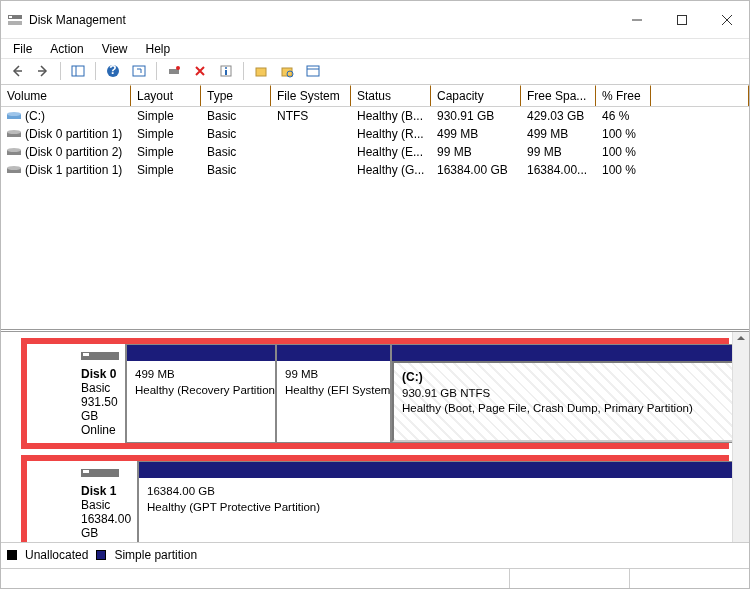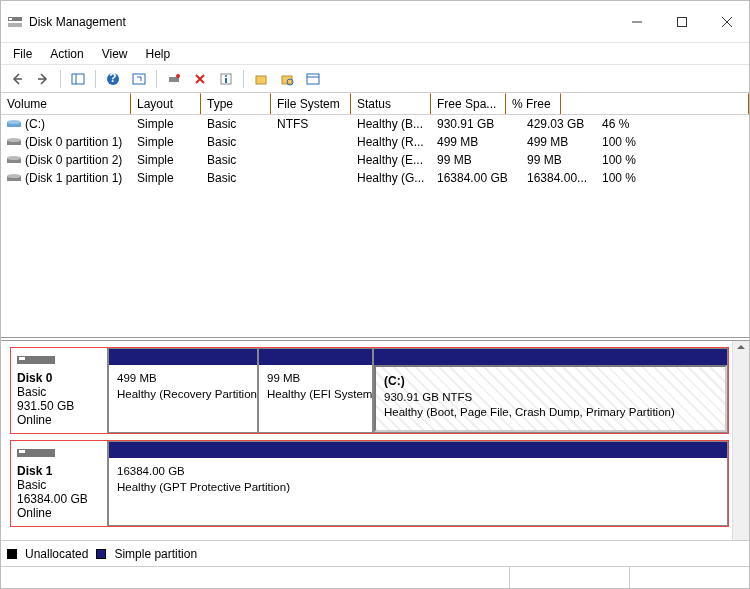--- a/index.html
+++ b/index.html
@@ -22,21 +22,21 @@
   .cell { padding: 1px 6px; white-space: nowrap; overflow: hidden; }
   .cell.first { display: flex; align-items: center; gap: 4px; }
   .cell.first .vicon { width: 14px; height: 10px; flex: 0 0 auto; }
   .filler { flex: 1; }
   .splitter { height: 4px; background: #fff; border-top: 1px solid #999; border-bottom: 1px solid #999; cursor: row-resize; }
   .diskpane { flex: 1 1 auto; overflow: hidden; display: flex; flex-direction: column; }
   .disksrows { flex: 1; overflow: hidden; position: relative; }
   .diskscroll { position: absolute; right: 0; top: 0; bottom: 0; width: 17px; background: #f0f0f0; border-left: 1px solid #ddd; }
   .diskscroll .thumb { position: absolute; top: 1px; left: 2px; right: 2px; height: 10px; }
   .diskscroll .thumb::before { content: ""; display: block; width: 0; height: 0; margin: 3px auto; border-left: 4px solid transparent; border-right: 4px solid transparent; border-bottom: 4px solid #666; }
-  .diskrow { display: flex; margin: 6px 20px 0 9px; border: 1px solid #ef4444; }
+  .diskrow { display: flex; margin: 6px 20px 0 20px; border: 6px solid #ef4444; padding-left: 48px; }
   .diskinfo { width: 100px; padding: 6px; border-right: 1px solid #888; background: #fff; }
   .diskinfo .dicon { width: 38px; height: 12px; margin-bottom: 2px; }
   .diskparts { flex: 1; display: flex; }
   .part { border: 1px solid #888; margin: 0; display: flex; flex-direction: column; background: #fff; }
   .part .partbar { height: 16px; background: #1b1c7a; }
   .part.selected { position: relative; }
   .part.selected .partbody { background-image: repeating-linear-gradient(45deg, #efefef 0, #efefef 2px, #fff 2px, #fff 8px); border: 2px inset #ccc; }
   .partbody { flex: 1; padding: 6px 8px; font-size: 11.5px; line-height: 1.35; white-space: nowrap; overflow: hidden; }
   .legend { height: 26px; border-top: 1px solid #ccc; display: flex; align-items: center; padding: 0 6px; gap: 8px; }
   .legbox { width: 10px; height: 10px; border: 1px solid #000; }
@@ -164,20 +164,21 @@
     </div>
 </div>
 
 <div class="listpane">
   <div class="listheader">
     <div class="colh c0">Volume</div>
     <div class="colh c1">Layout</div>
     <div class="colh c2">Type</div>
     <div class="colh c3">File System</div>
     <div class="colh c4">Status</div>
+    <div class="colh c5">Capacity</div>
     <div class="colh c6">Free Spa...</div>
     <div class="colh c7">% Free</div>
     <div class="colh cR"></div>
   </div>
   <div class="listbody" id="listbody">
       <div class="row">
         <div class="cell first c0">
           <svg class="vicon" viewBox="0 0 14 10">
             <rect x="0" y="3" width="14" height="5" fill="#6aa3d8"></rect>
             <ellipse cx="7" cy="3" rx="7" ry="2" fill="#9cc4ea"></ellipse>

